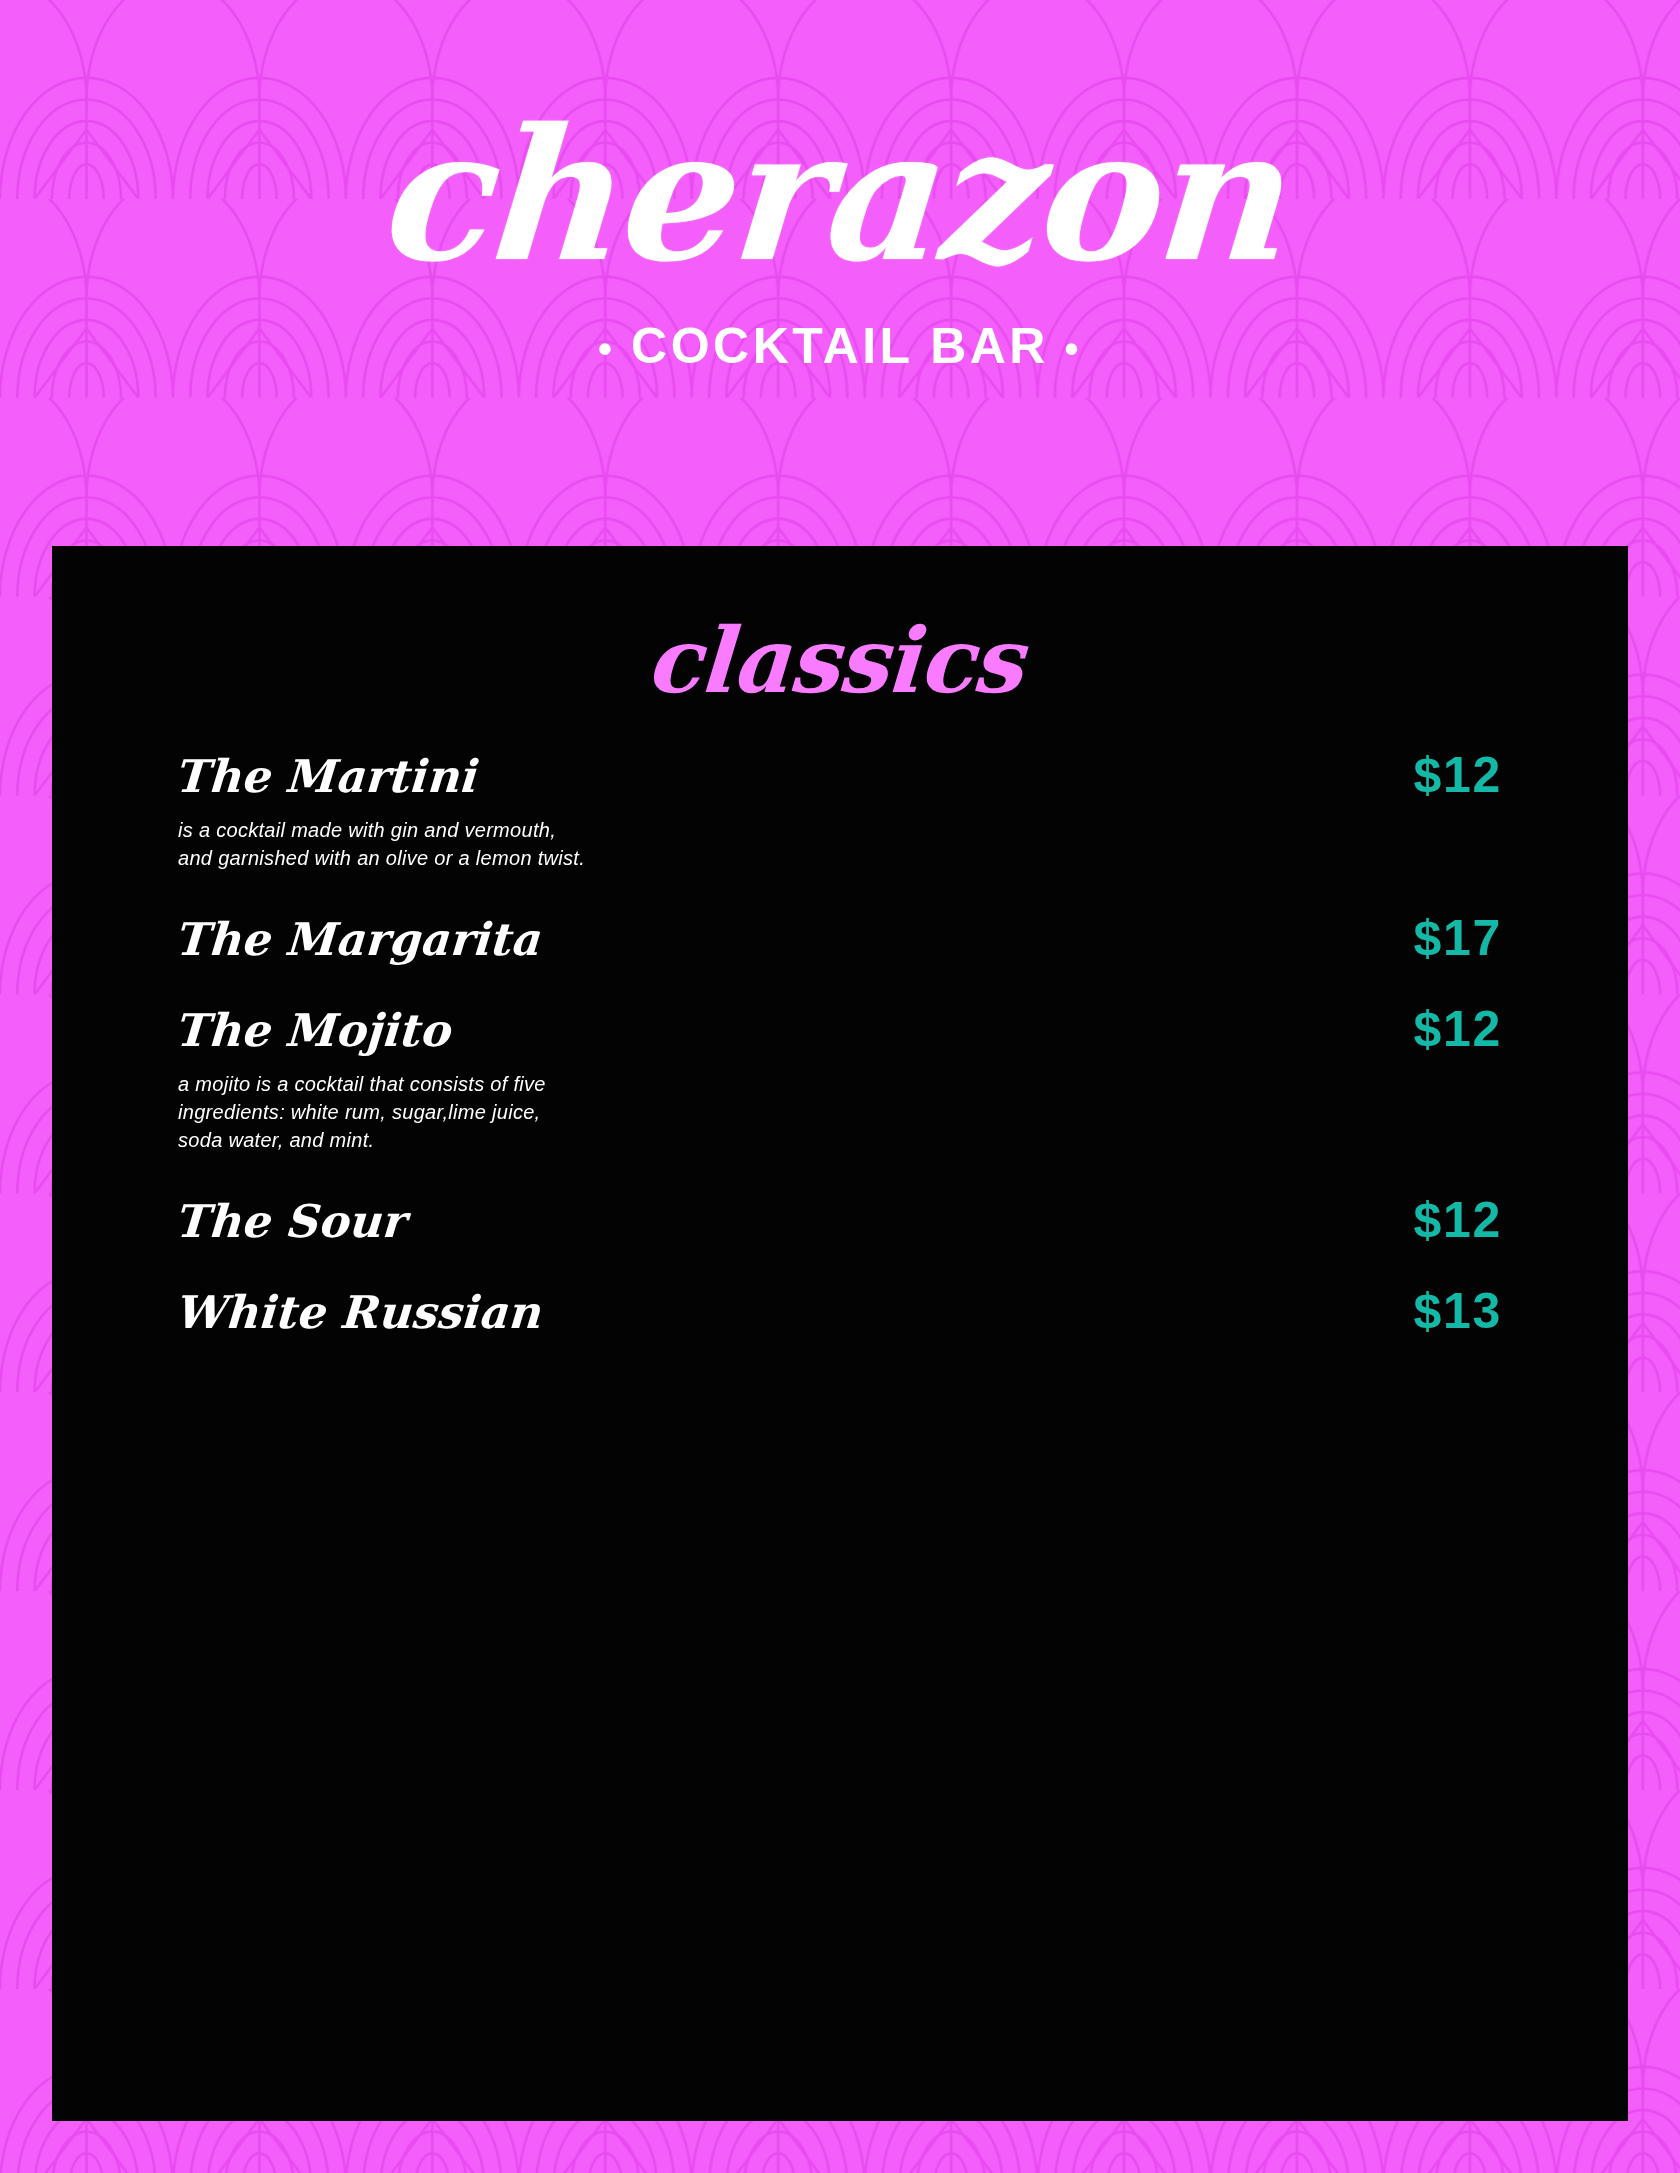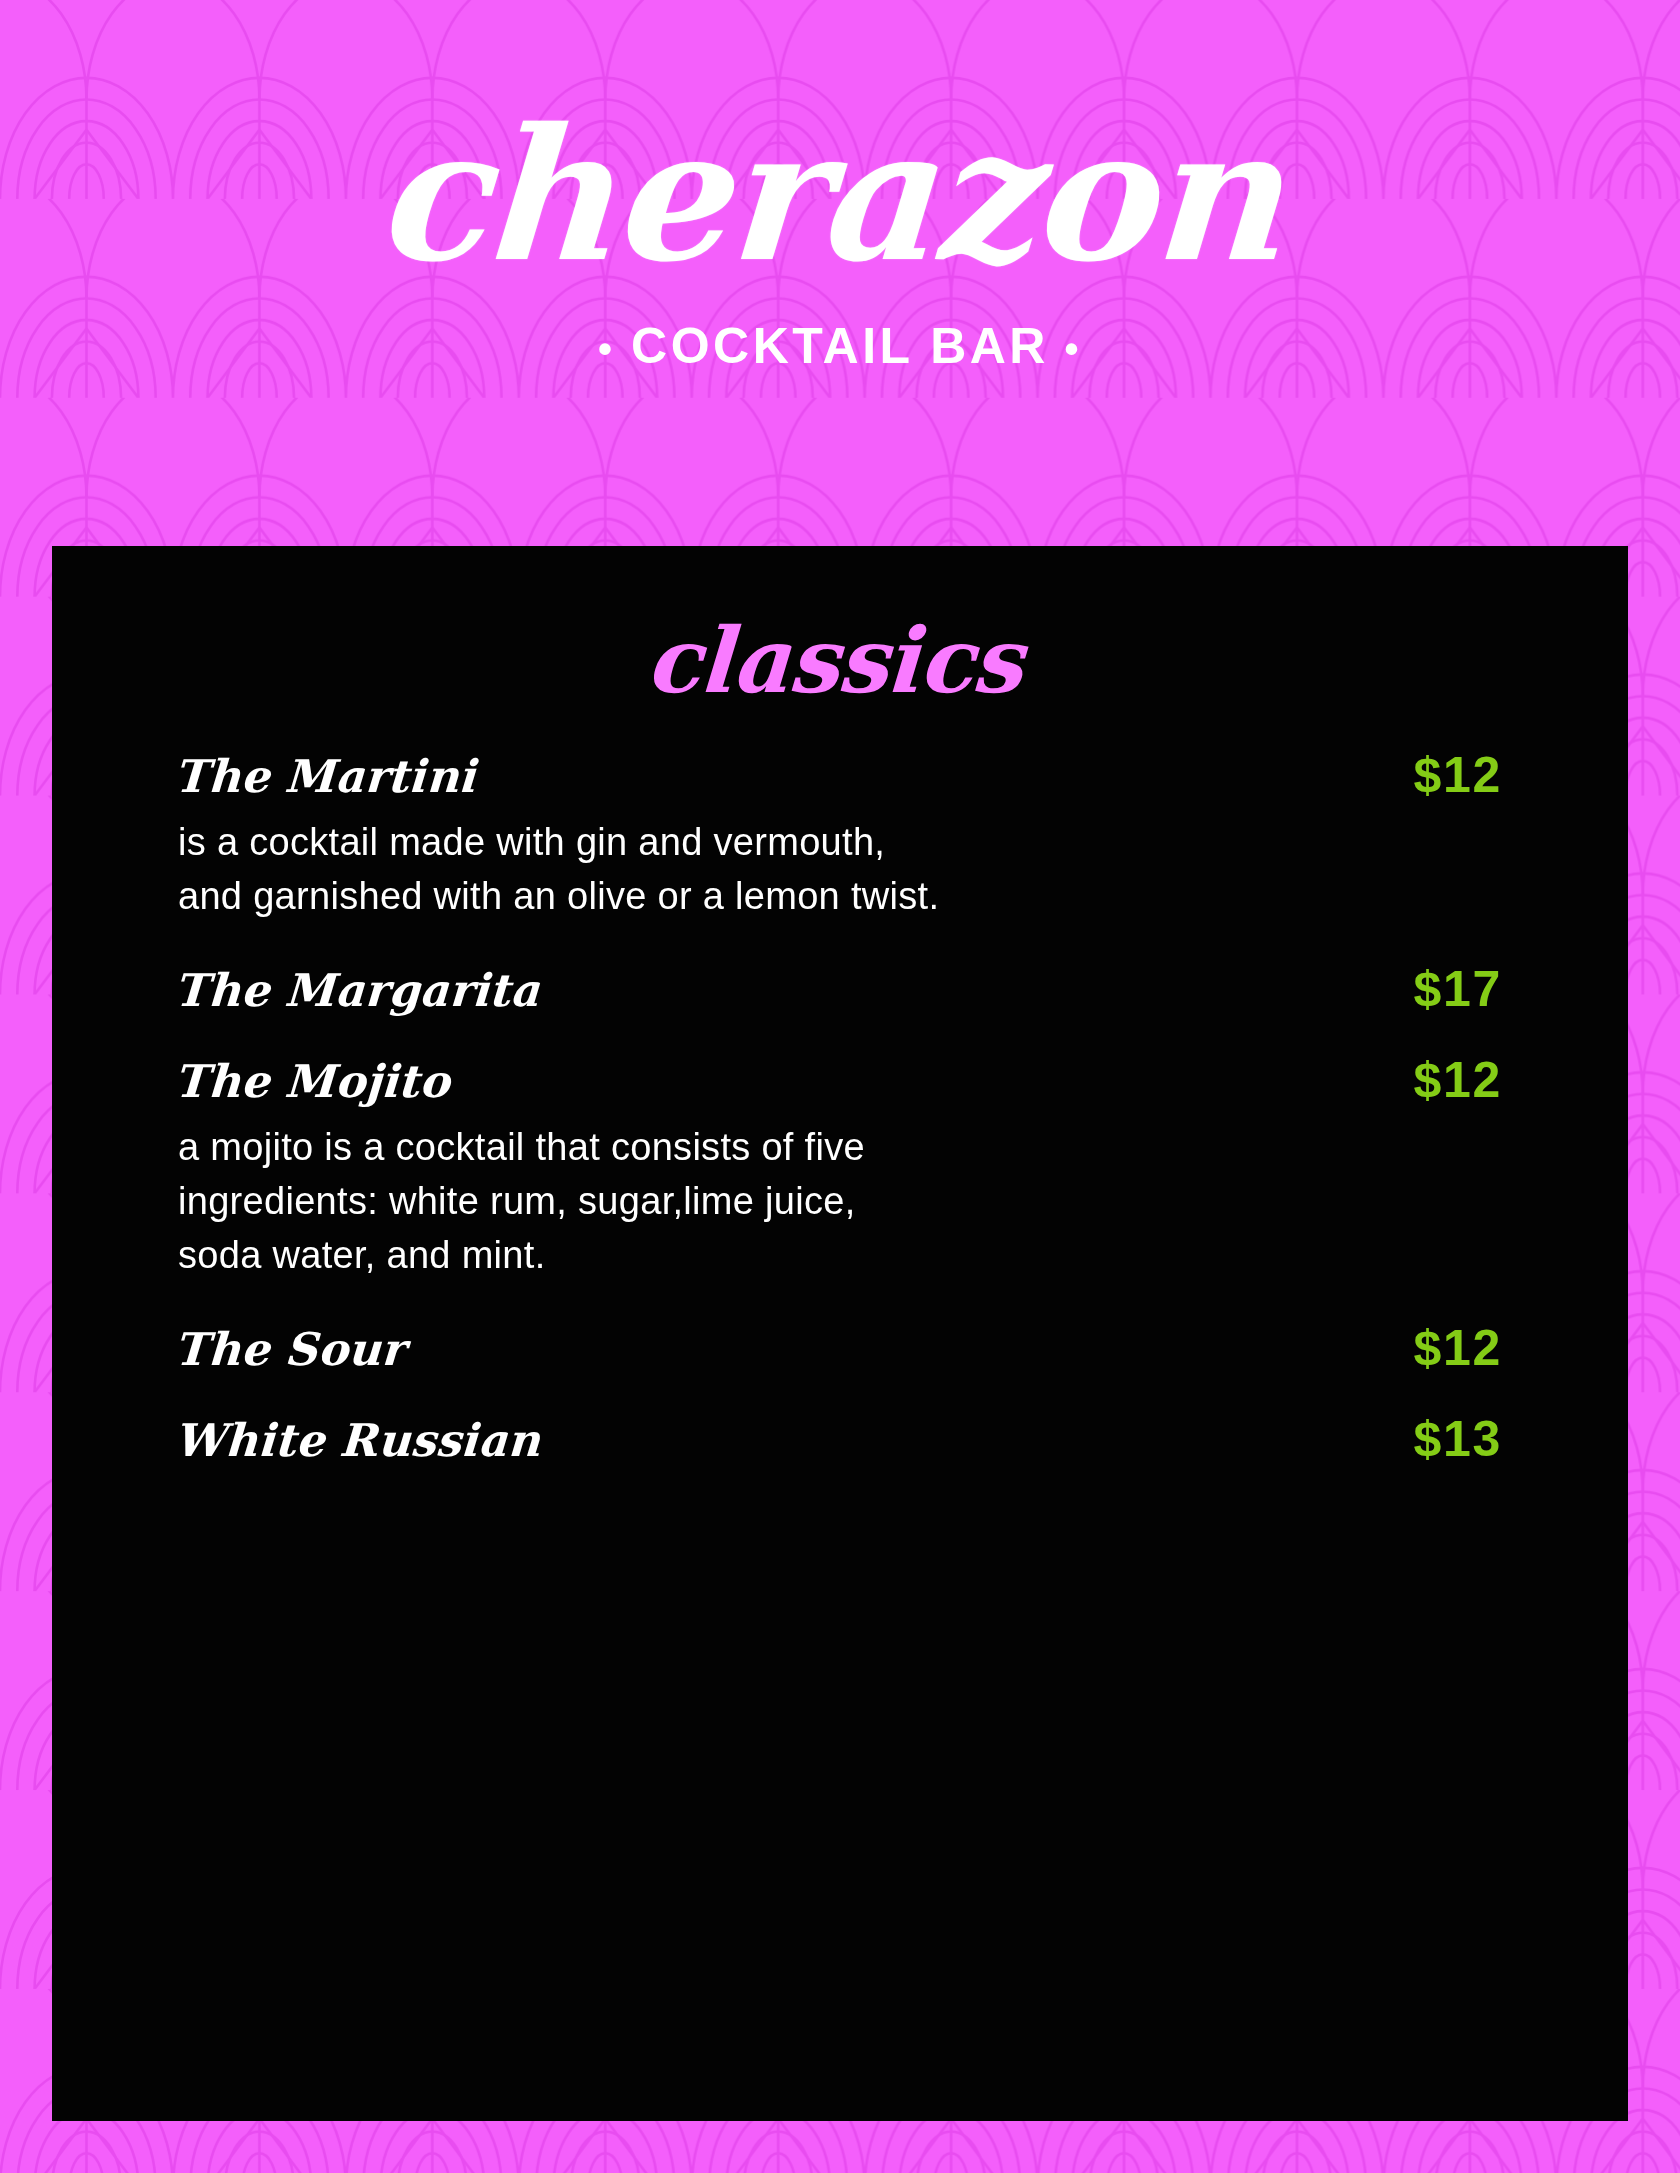--- a/index.html
+++ b/index.html
@@ -126,33 +126,34 @@
     line-height: 1.1;
     color: #ffffff;
     letter-spacing: 0px;
     transform: skewX(-6deg);
   }
   .item-price {
     font-family: "Liberation Sans", sans-serif;
     font-weight: bold;
     font-size: 50px;
     line-height: 1.0;
-    color: #84cc16;
+    color: #14b8a6;
     letter-spacing: 1.7px;
     white-space: nowrap;
   }
   .item-desc {
     margin-top: 14px;
     font-family: "Liberation Sans", sans-serif;
-    font-size: 38px;
+    font-size: 20px;
     line-height: 1.42;
     color: #ffffff;
     letter-spacing: 0.3px;
     white-space: pre-line;
     max-width: 951px;
+    font-style: italic;
   }
 
 </style>
 </head>
 <body>
 
 <div id="bg-pattern">
   <svg viewBox="0 0 1943 2514" preserveAspectRatio="none" xmlns="http://www.w3.org/2000/svg" aria-hidden="true">
     <defs>
       <pattern id="fan" x="0" y="0" width="200" height="230" patternUnits="userSpaceOnUse">

